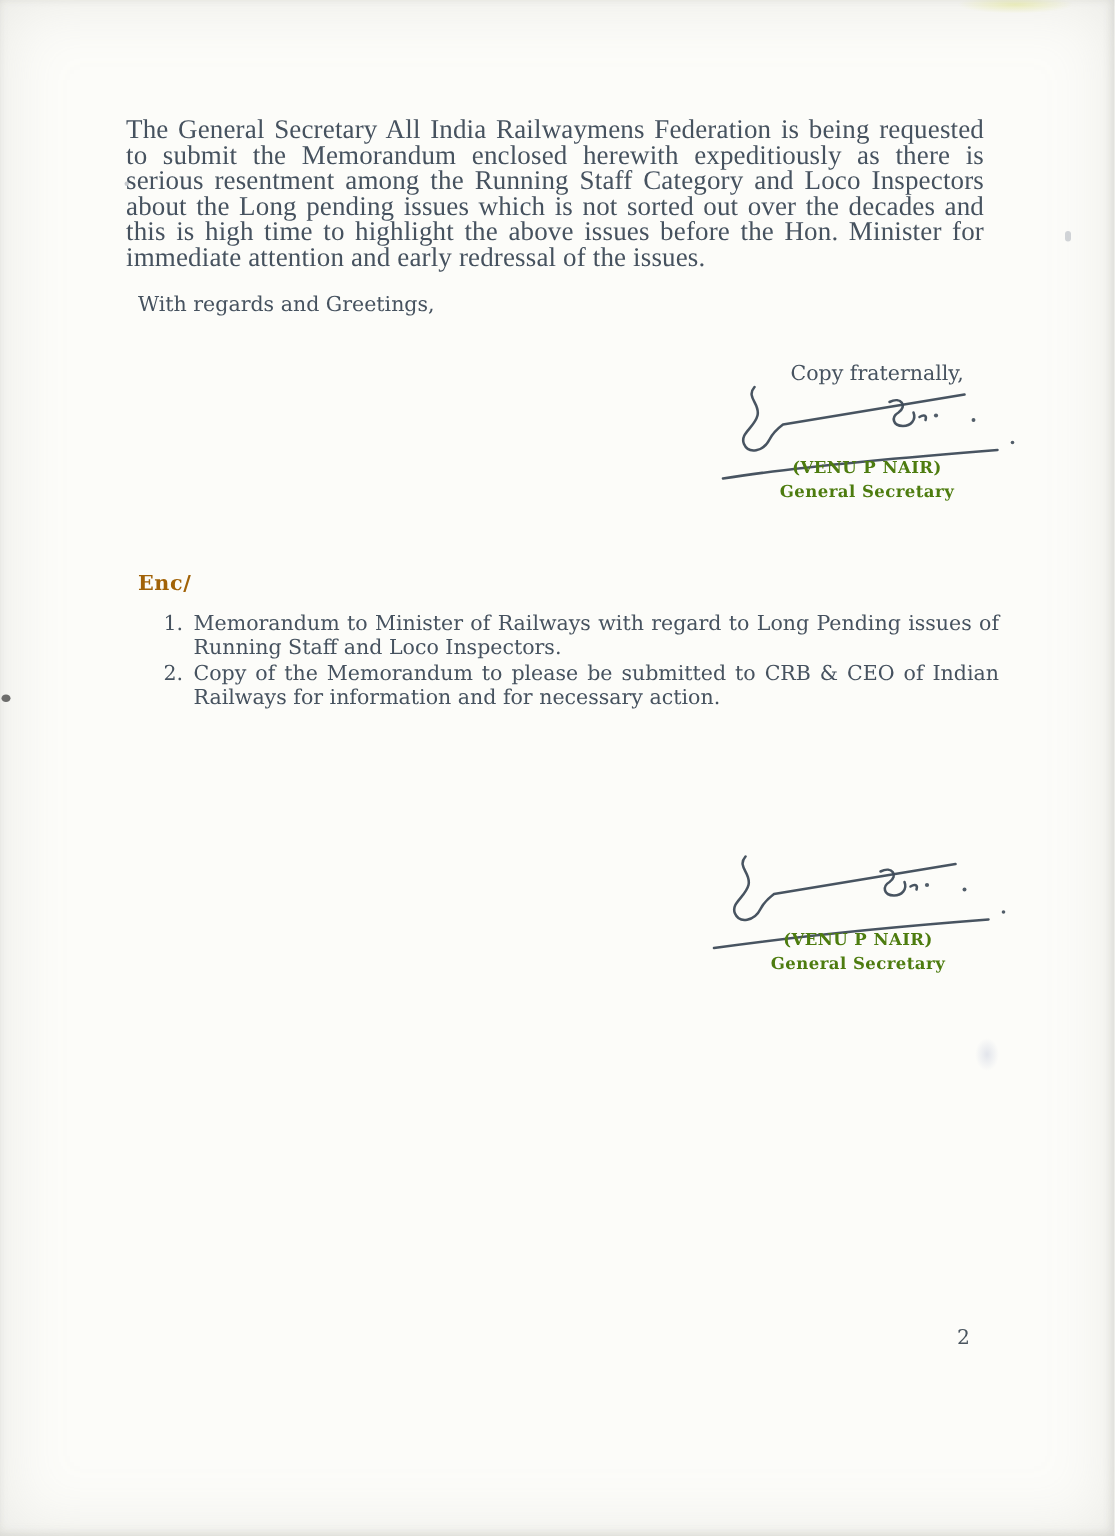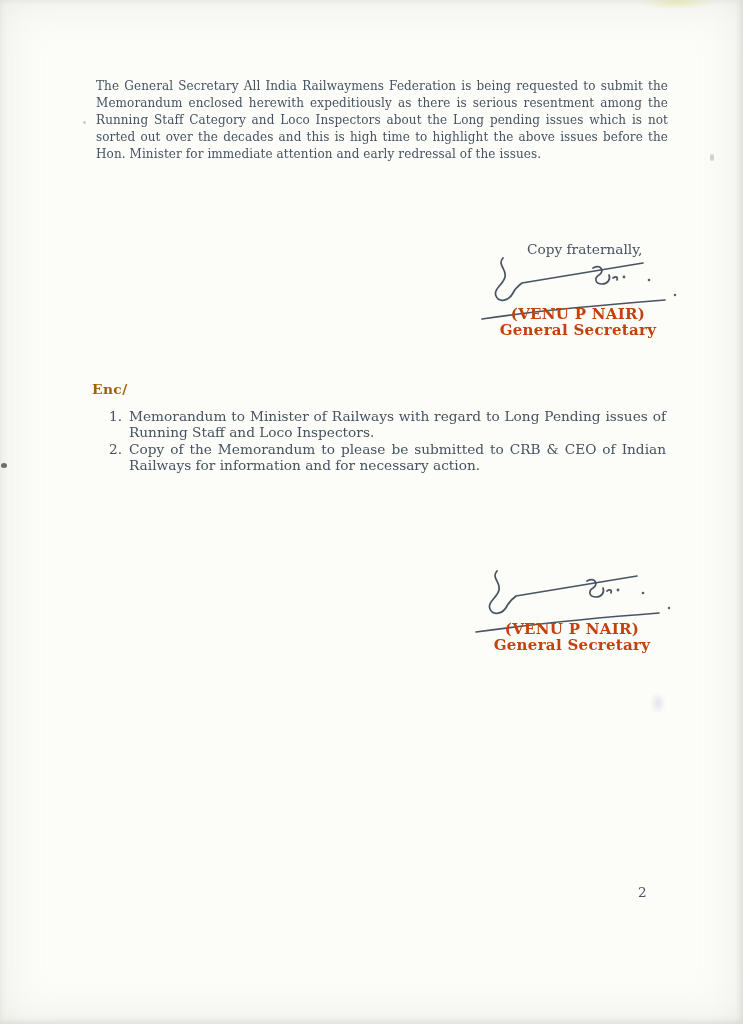--- a/index.html
+++ b/index.html
@@ -18,25 +18,26 @@
   .page::after{
     content:"";
     position:absolute;inset:0;
     box-shadow:inset 0 0 45px rgba(170,170,160,0.22),
                inset -3px 0 6px rgba(160,160,155,0.18),
                inset 0 -3px 6px rgba(160,160,155,0.15);
     pointer-events:none;
   }
   .para{
     position:absolute;
-    left:96px;top:78px;width:572px;
+    left:84px;top:78px;width:572px;
     margin:0;
-    font-size:12px;line-height:17.1px;
+    font-size:18px;line-height:17.1px;
     text-align:justify;
     letter-spacing:0.1px;
+    font-family:Liberation Serif, serif;
   }
   .closing{
     position:absolute;
     left:92px;top:195px;margin:0;
     font-size:13.7px;
   }
   .valediction{
     position:absolute;
     left:527px;top:241px;
     font-size:13.7px;
@@ -45,22 +46,22 @@
     position:absolute;
     width:212px;height:76px;
   }
   .sig-svg.first{left:472px;top:250px;}
   .sig-svg.second{left:466px;top:563px;}
   .sig-name,.sig-title{
     position:absolute;
     width:216px;
     text-align:center;
     font-weight:bold;
-    font-size:15px;
-    color:#c2410c;
+    font-size:11px;
+    color:#4d7c0f;
     letter-spacing:0.3px;
   }
   .sig-name.first{left:470px;top:305px;}
   .sig-title.first{left:470px;top:321px;}
   .sig-name.second{left:464px;top:620px;}
   .sig-title.second{left:464px;top:636px;}
   .enc-label{
     position:absolute;
     left:92px;top:381px;
     font-weight:bold;
@@ -122,20 +123,21 @@
   }
   svg .ink-dot{fill:#3e4b59;opacity:.9;}
 </style>
 </head>
 <body>
 
 <div class="page">
 
   <p class="para">The General Secretary All India Railwaymens Federation is being requested to submit the Memorandum enclosed herewith expeditiously as there is serious resentment among the Running Staff Category and Loco Inspectors about the Long pending issues which is not sorted out over the decades and this is high time to highlight the above issues before the Hon. Minister for immediate attention and early redressal of the issues.</p>
 
+  <p class="closing">With regards and Greetings,</p>
 
   <div class="valediction">Copy fraternally,</div>
 
   <svg class="sig-svg first" viewBox="0 0 212 76" aria-hidden="true">
     <path class="ink" d="M31,8 C25,15 35,19 33,27 C31,35 21,39 24,46 C27,53 37,51 41,43 C43,39 46,36 50,33 L171,13"></path>
     <path class="ink" d="M121,18 C129,14 133,21 127,25 C122,28 123,34 130,34 C135,34 139,30 137,25"></path>
     <path class="ink" d="M141,28 C144,26 146,27 145,30"></path>
     <circle class="ink-dot" cx="152" cy="27" r="1.4"></circle>
     <circle class="ink-dot" cx="177" cy="30" r="1.3"></circle>
     <circle class="ink-dot" cx="203" cy="45" r="1.2"></circle>

